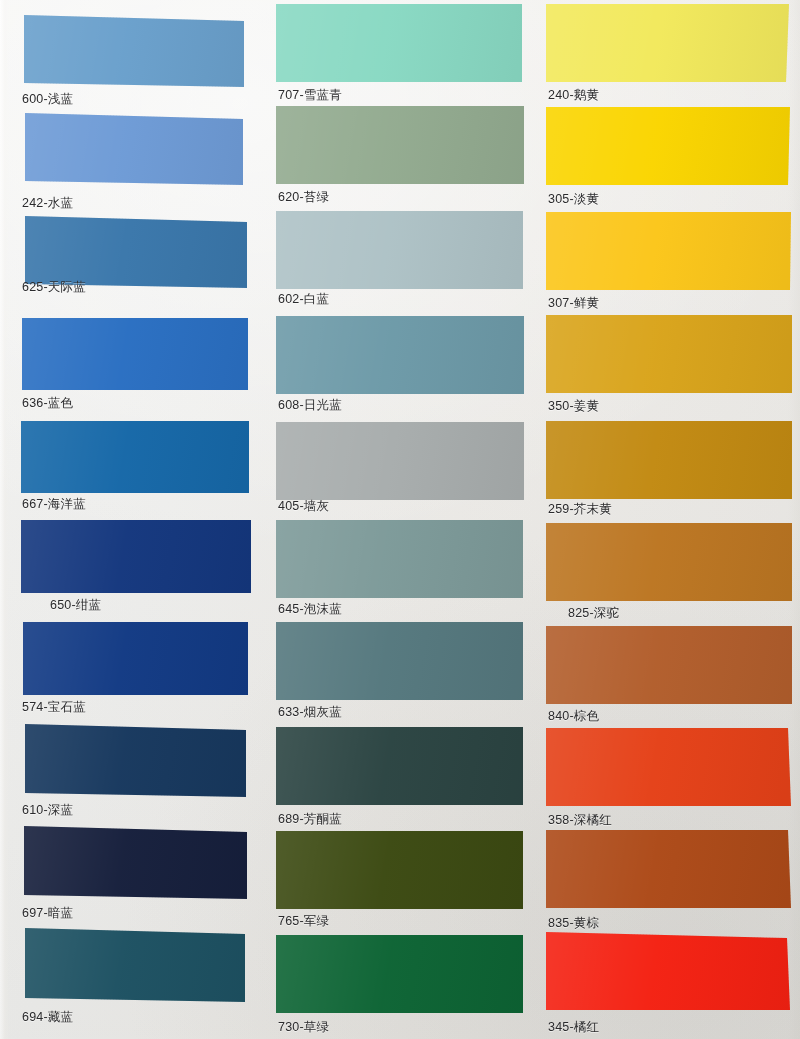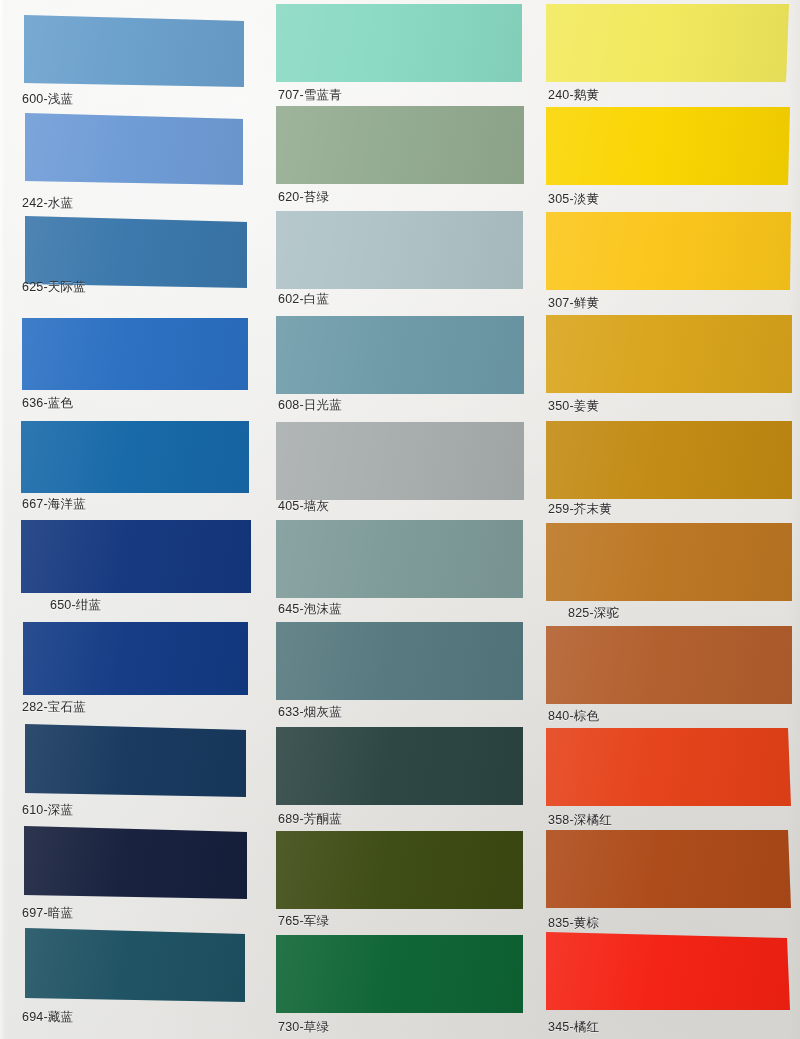--- a/index.html
+++ b/index.html
@@ -155,21 +155,21 @@
         <div class="swatch-chip" style="clip-path: polygon(1px 0px, calc(100% - 1px) 0px, calc(100% - 1px) 100%, 1px calc(100% + 0px));">
           <div class="swatch-fill" title="650-绀蓝" style="background: rgb(20, 55, 126);"></div>
         </div>
       </div>
       <div class="swatch-label" style="left: 22px; top: 598px; margin-left: 28px;">650-绀蓝</div>
       <div class="swatch-cell" style="left: 20px; top: 622px; width: 232px; height: 73px;">
         <div class="swatch-chip" style="clip-path: polygon(3px 0px, calc(100% - 4px) 0px, calc(100% - 4px) 100%, 3px calc(100% + 0px));">
           <div class="swatch-fill" title="665-宝石蓝" style="background: rgb(18, 58, 132);"></div>
         </div>
       </div>
-      <div class="swatch-label" style="left: 22px; top: 700px;">282-宝石蓝</div>
+      <div class="swatch-label" style="left: 22px; top: 700px;">574-宝石蓝</div>
       <div class="swatch-cell" style="left: 20px; top: 724px; width: 232px; height: 73px;">
         <div class="swatch-chip" style="clip-path: polygon(5px 0px, calc(100% - 6px) 6px, calc(100% - 6px) 100%, 5px calc(100% - 4px));">
           <div class="swatch-fill" title="695-深蓝" style="background: rgb(23, 56, 94);"></div>
         </div>
       </div>
       <div class="swatch-label" style="left: 22px; top: 803px;">610-深蓝</div>
       <div class="swatch-cell" style="left: 20px; top: 826px; width: 232px; height: 73px;">
         <div class="swatch-chip" style="clip-path: polygon(4px 0px, calc(100% - 5px) 6px, calc(100% - 5px) 100%, 4px calc(100% - 4px));">
           <div class="swatch-fill" title="697-暗蓝" style="background: rgb(22, 31, 60);"></div>
         </div>

